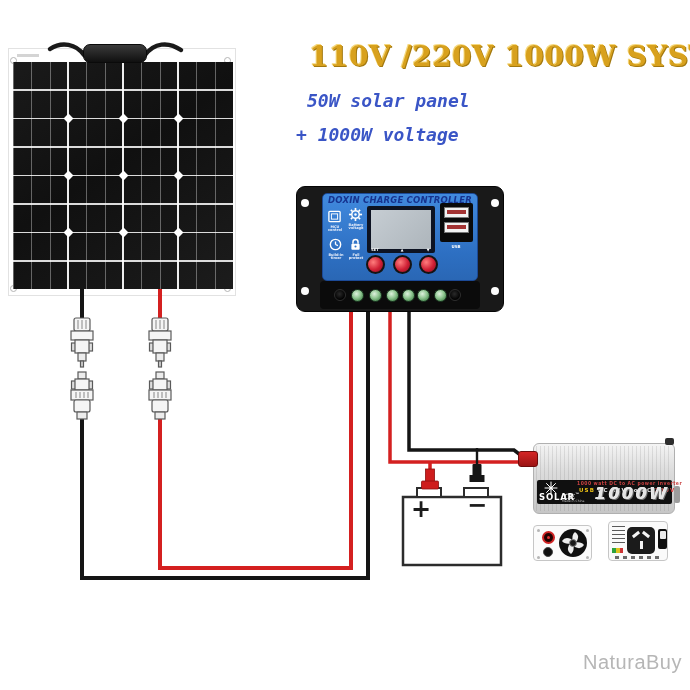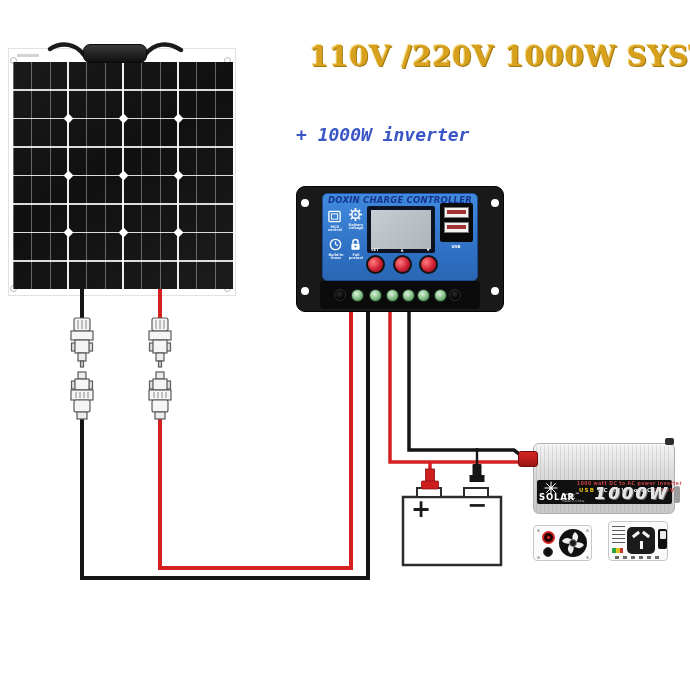--- a/index.html
+++ b/index.html
@@ -121,21 +121,22 @@
   
   #wm{left:583px;top:651px;font-family:"Liberation Sans",sans-serif;font-size:20px;
       color:#b6b6b6;letter-spacing:.5px;z-index:5;}
 </style>
 </head>
 <body>
 
 <div class="canvas">
 
   <div class="abs" id="title">110V /220V 1000W SYSTEM</div>
-  <div class="abs subline" id="sub2">+ 1000W inverter</div>
+  <div class="abs subline" id="sub1">50W solar panel</div>
+  <div class="abs subline" id="sub2">+ 1000W voltage</div>
 
   <div class="abs" id="panel">
     <div class="abs" id="panelModel"></div>
     <div class="abs phole" style="left:1px;top:8px;"></div>
     <div class="abs phole" style="left:215px;top:8px;"></div>
     <div class="abs phole" style="left:1px;top:236px;"></div>
     <div class="abs phole" style="left:215px;top:236px;"></div>
     <div class="abs" id="cells">
       <div class="abs vline" style="left:54px;"></div>
       <div class="abs vline" style="left:109px;"></div>
@@ -359,13 +360,14 @@
           <div class="sm" id="sm2"></div>
           <div class="sm" id="sm3"></div>
       </div>
       <div class="abs" id="swi">
           <div class="rocker"></div>
         </div>
       <div class="abs" id="ventB"></div>
     </div>
   </div>
 
+  <div class="abs" id="wm">NaturaBuy</div>
 </div>
 
 </body></html>

